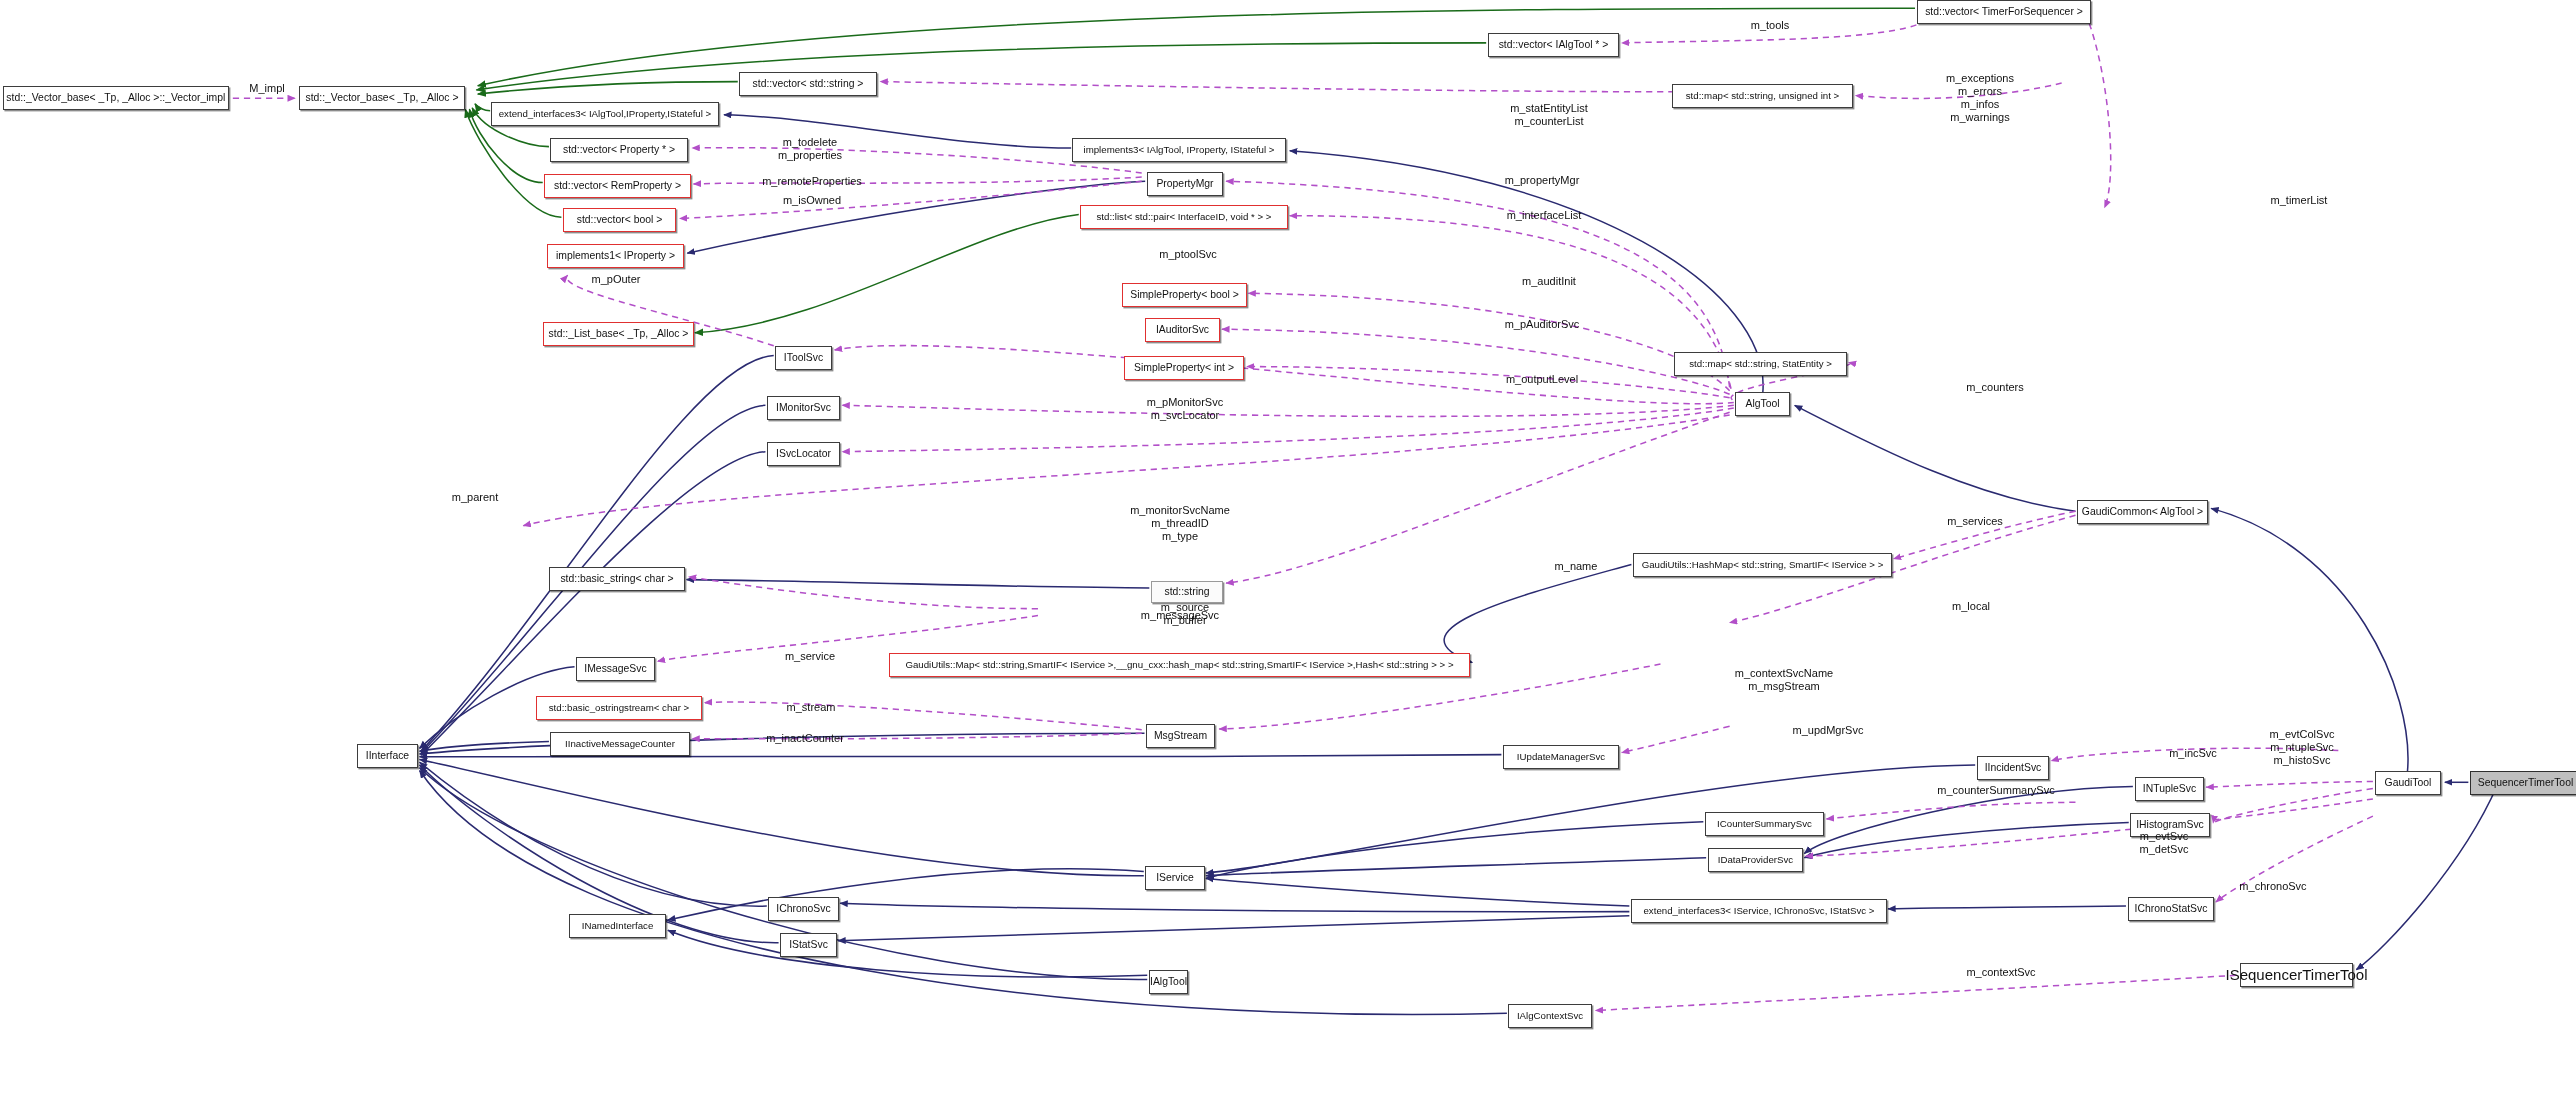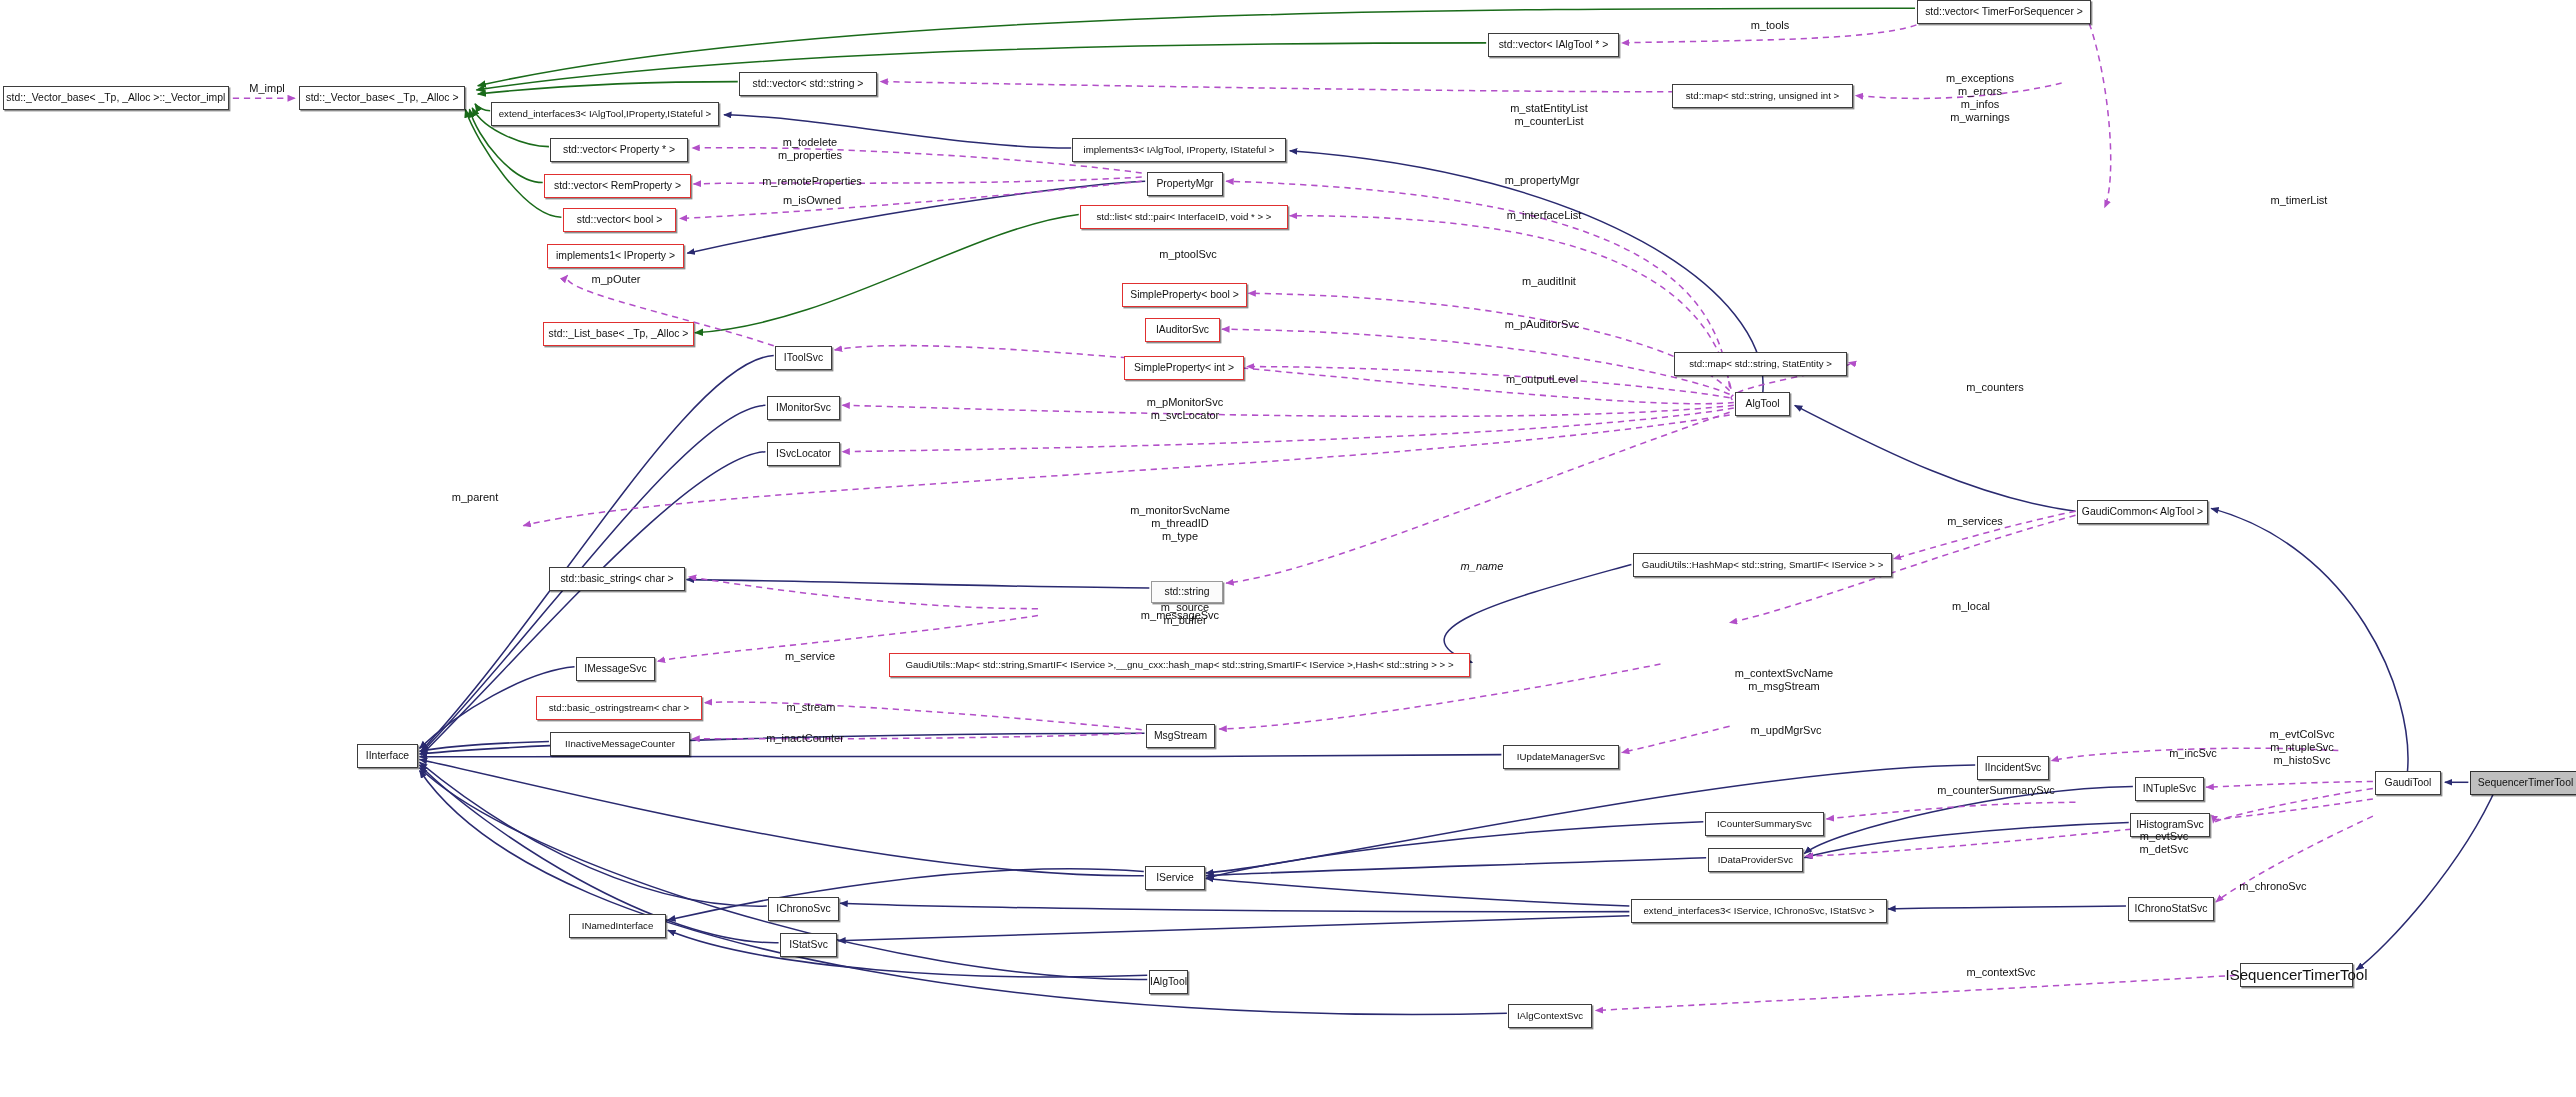--- a/index.html
+++ b/index.html
@@ -218,31 +218,31 @@
   <div class="edgelabel" style="left:1542px;top:318px;">m_pAuditorSvc</div>
   <div class="edgelabel" style="left:1542px;top:373px;">m_outputLevel</div>
   <div class="edgelabel" style="left:1995px;top:381px;">m_counters</div>
   <div class="edgelabel multi" style="left:1185px;top:396px;white-space:pre;">m_pMonitorSvc
 m_svcLocator</div>
   <div class="edgelabel" style="left:475px;top:491px;">m_parent</div>
   <div class="edgelabel" style="left:1975px;top:515px;">m_services</div>
   <div class="edgelabel multi" style="left:1180px;top:504px;white-space:pre;">m_monitorSvcName
 m_threadID
 m_type</div>
-  <div class="edgelabel" style="left:1482px;top:560px;font-style:italic;">m_name</div>
+  <div class="edgelabel" style="left:1576px;top:560px;">m_name</div>
   <div class="edgelabel" style="left:1971px;top:600px;">m_local</div>
   <div class="edgelabel multi" style="left:1185px;top:601px;white-space:pre;">m_source
 m_buffer</div>
   <div class="edgelabel" style="left:1180px;top:609px;">m_messageSvc</div>
   <div class="edgelabel" style="left:810px;top:650px;">m_service</div>
   <div class="edgelabel multi" style="left:1784px;top:667px;white-space:pre;">m_contextSvcName
 m_msgStream</div>
   <div class="edgelabel" style="left:811px;top:701px;">m_stream</div>
   <div class="edgelabel" style="left:805px;top:732px;">m_inactCounter</div>
-  <div class="edgelabel" style="left:1786px;top:724px;">m_updMgrSvc</div>
+  <div class="edgelabel" style="left:1828px;top:724px;">m_updMgrSvc</div>
   <div class="edgelabel" style="left:2193px;top:747px;">m_incSvc</div>
   <div class="edgelabel multi" style="left:2302px;top:728px;white-space:pre;">m_evtColSvc
 m_ntupleSvc
 m_histoSvc</div>
   <div class="edgelabel" style="left:1996px;top:784px;">m_counterSummarySvc</div>
   <div class="edgelabel multi" style="left:2164px;top:830px;white-space:pre;">m_evtSvc
 m_detSvc</div>
   <div class="edgelabel" style="left:2273px;top:880px;">m_chronoSvc</div>
   <div class="edgelabel" style="left:2001px;top:966px;">m_contextSvc</div>
 

